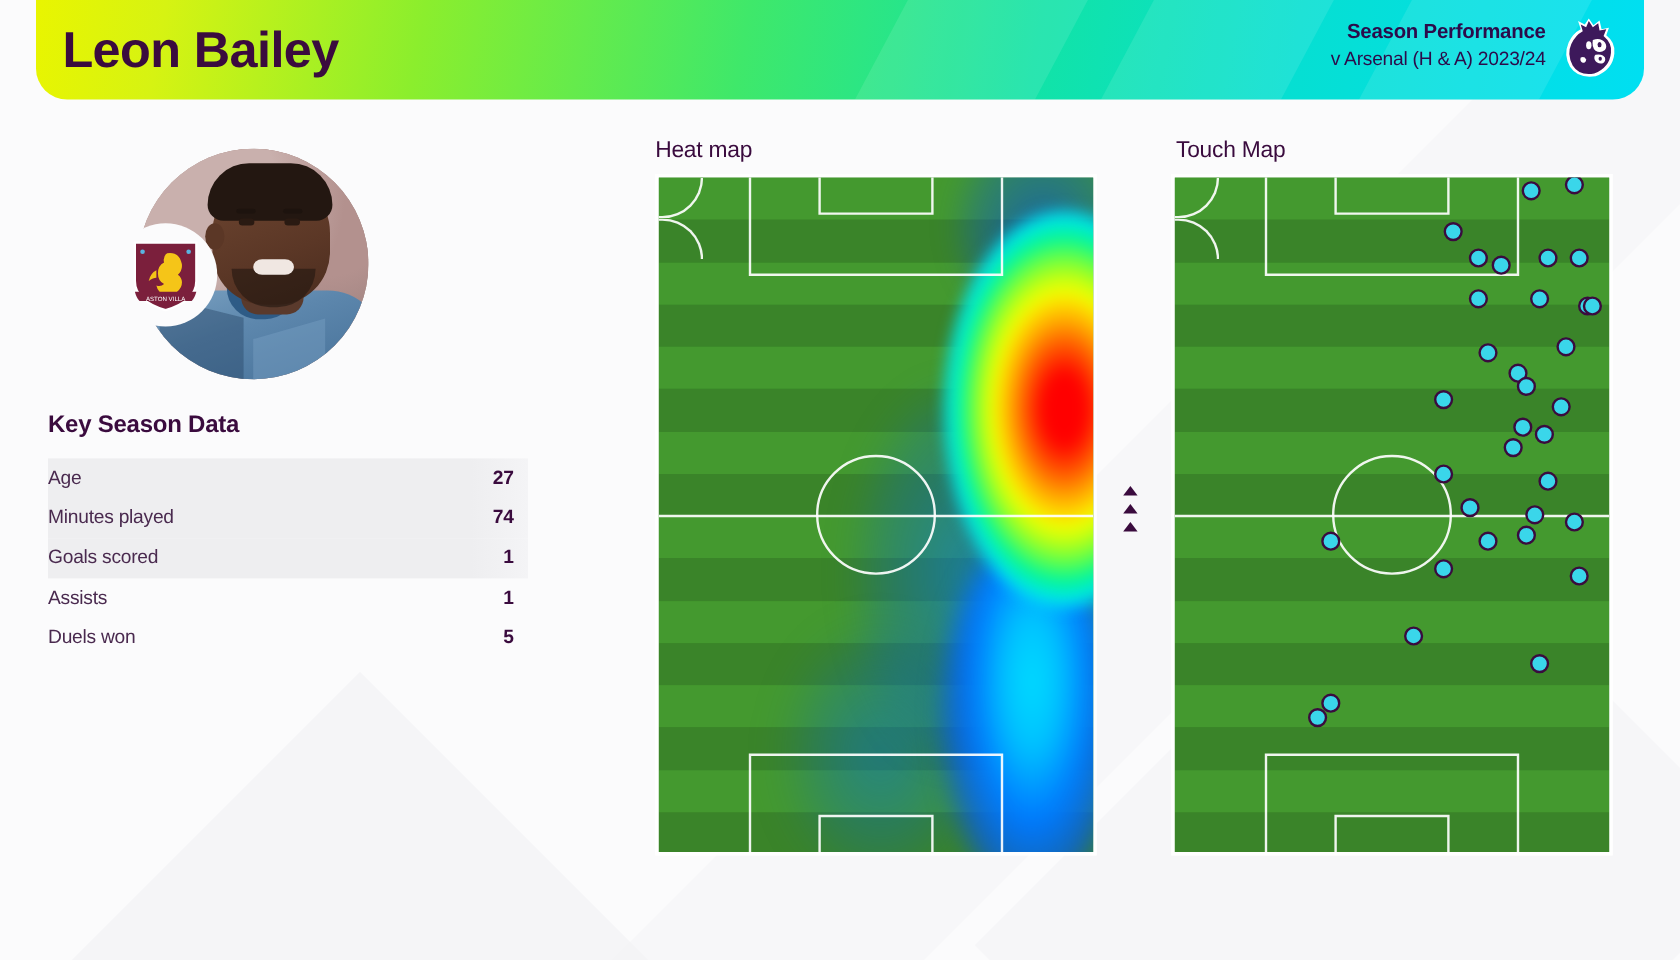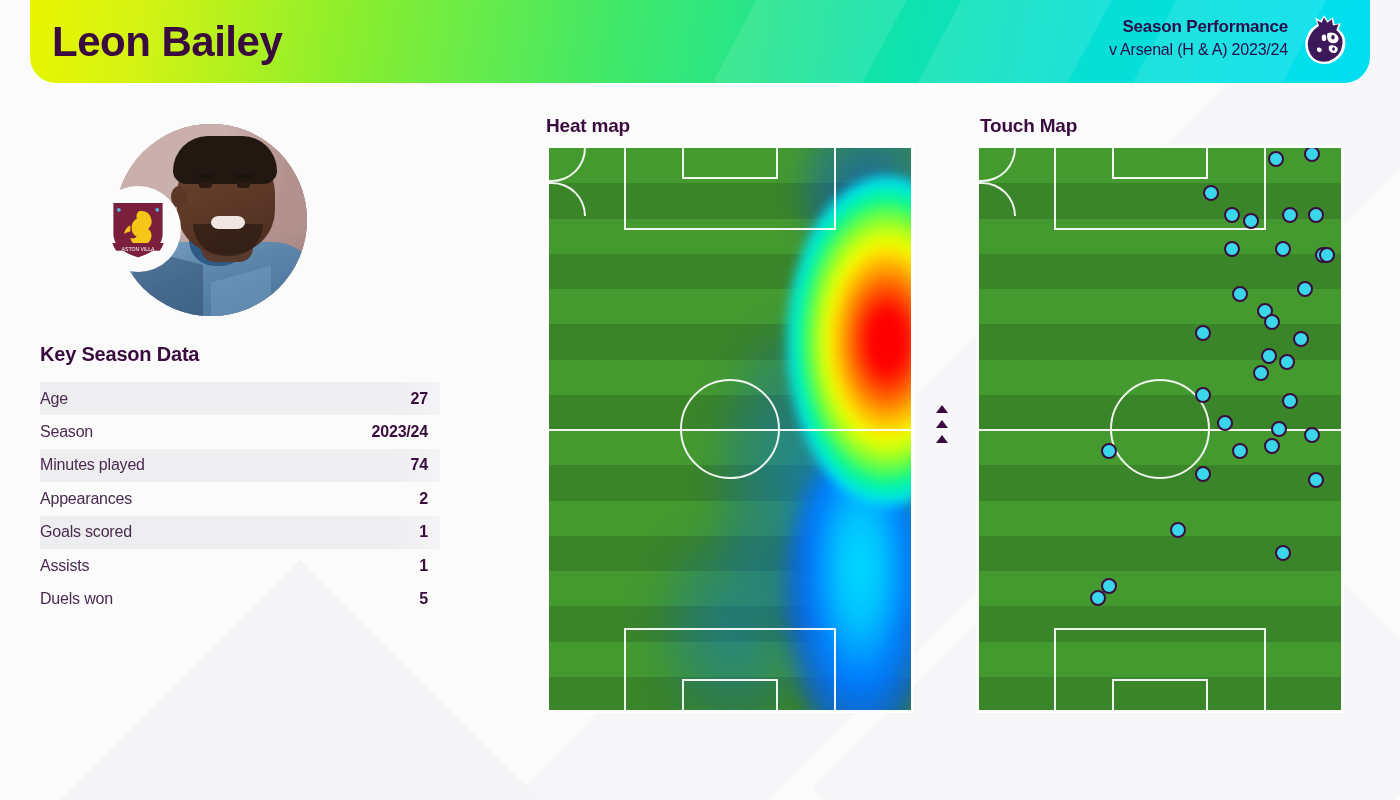--- a/index.html
+++ b/index.html
@@ -141,21 +141,21 @@
     height: 33.4px; padding: 0 12px 0 0;
   }
   .kds-row.alt {
     background: linear-gradient(90deg, #eeeef0 0%, #eeeef0 88%, #f4f4f6 100%);
   }
   .kds-label { font-size: 16px; color: #4a2a4f; letter-spacing: -.2px; }
   .kds-value { font-size: 16px; font-weight: bold; color: #3a0b3e; letter-spacing: -.2px; }
 
   
   .map-title {
-    position: absolute; font-size: 19px; font-weight: bold;
+    position: absolute; font-size: 19px; font-weight: normal;
     color: #3a0b3e; letter-spacing: -.2px;
   }
   #heat-title  { left: 546px; top: 115px; }
   #touch-title { left: 980px; top: 115px; }
 
   .pitch {
     position: absolute; top: 145px; width: 368px; height: 568px;
     background: #ffffff; padding: 3px; overflow: hidden;
   }
   #heat-pitch  { left: 546px; }
@@ -319,31 +319,23 @@
       <text x="50" y="84" font-size="8" fill="#ffffff" text-anchor="middle" font-family="'Liberation Sans',sans-serif">ASTON VILLA</text>
     </svg>
   </div>
 
   <div id="kds-title">Key Season Data</div>
   <div id="kds-table">
       <div class="kds-row alt">
         <span class="kds-label">Age</span>
         <span class="kds-value">27</span>
       </div>
-      <div class="kds-row">
-        <span class="kds-label">Season</span>
-        <span class="kds-value">2023/24</span>
-      </div>
       <div class="kds-row alt">
         <span class="kds-label">Minutes played</span>
         <span class="kds-value">74</span>
-      </div>
-      <div class="kds-row">
-        <span class="kds-label">Appearances</span>
-        <span class="kds-value">2</span>
       </div>
       <div class="kds-row alt">
         <span class="kds-label">Goals scored</span>
         <span class="kds-value">1</span>
       </div>
       <div class="kds-row">
         <span class="kds-label">Assists</span>
         <span class="kds-value">1</span>
       </div>
       <div class="kds-row">

